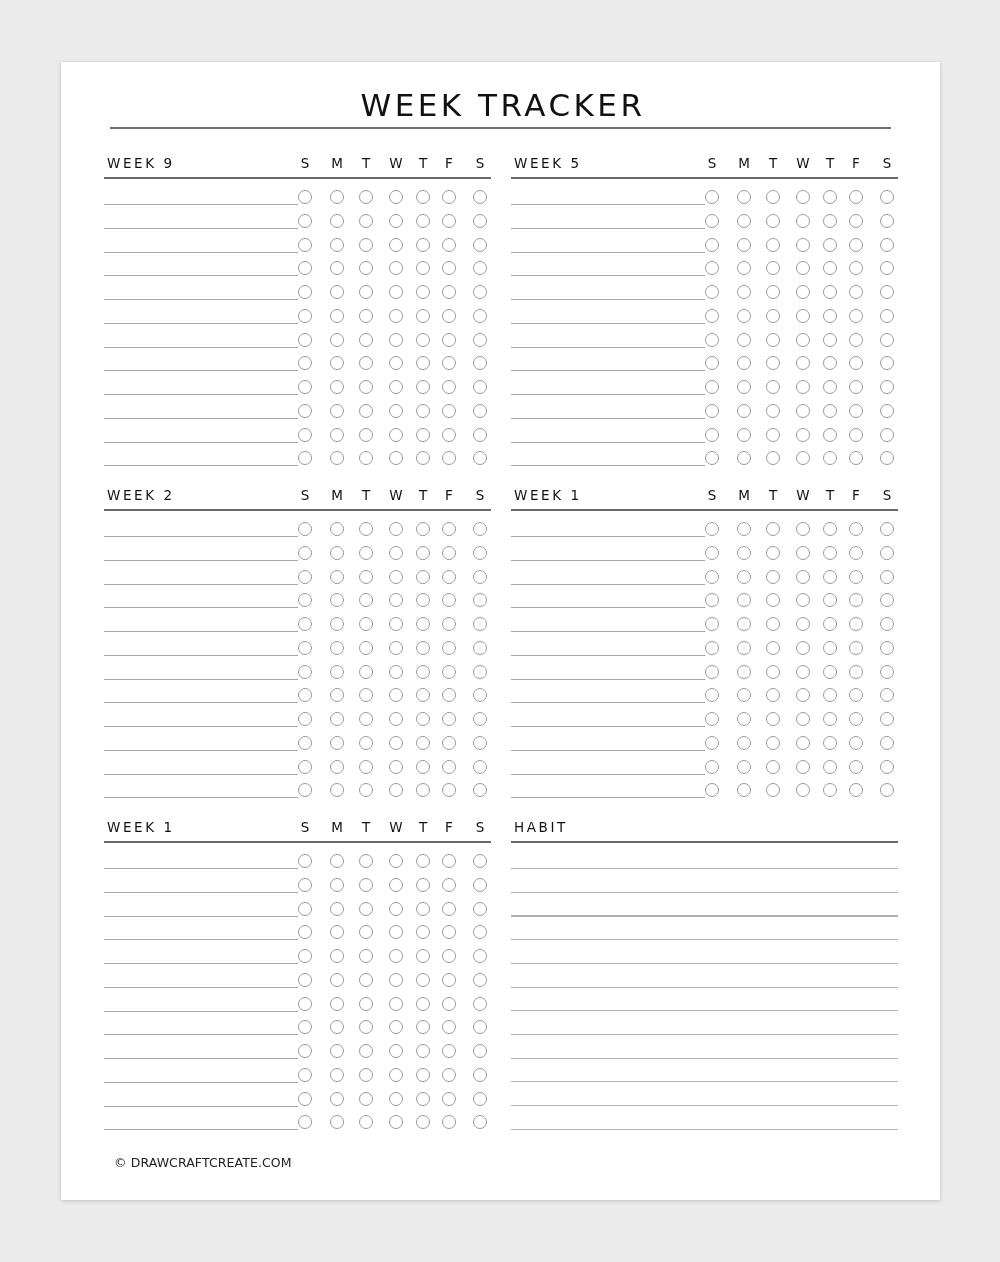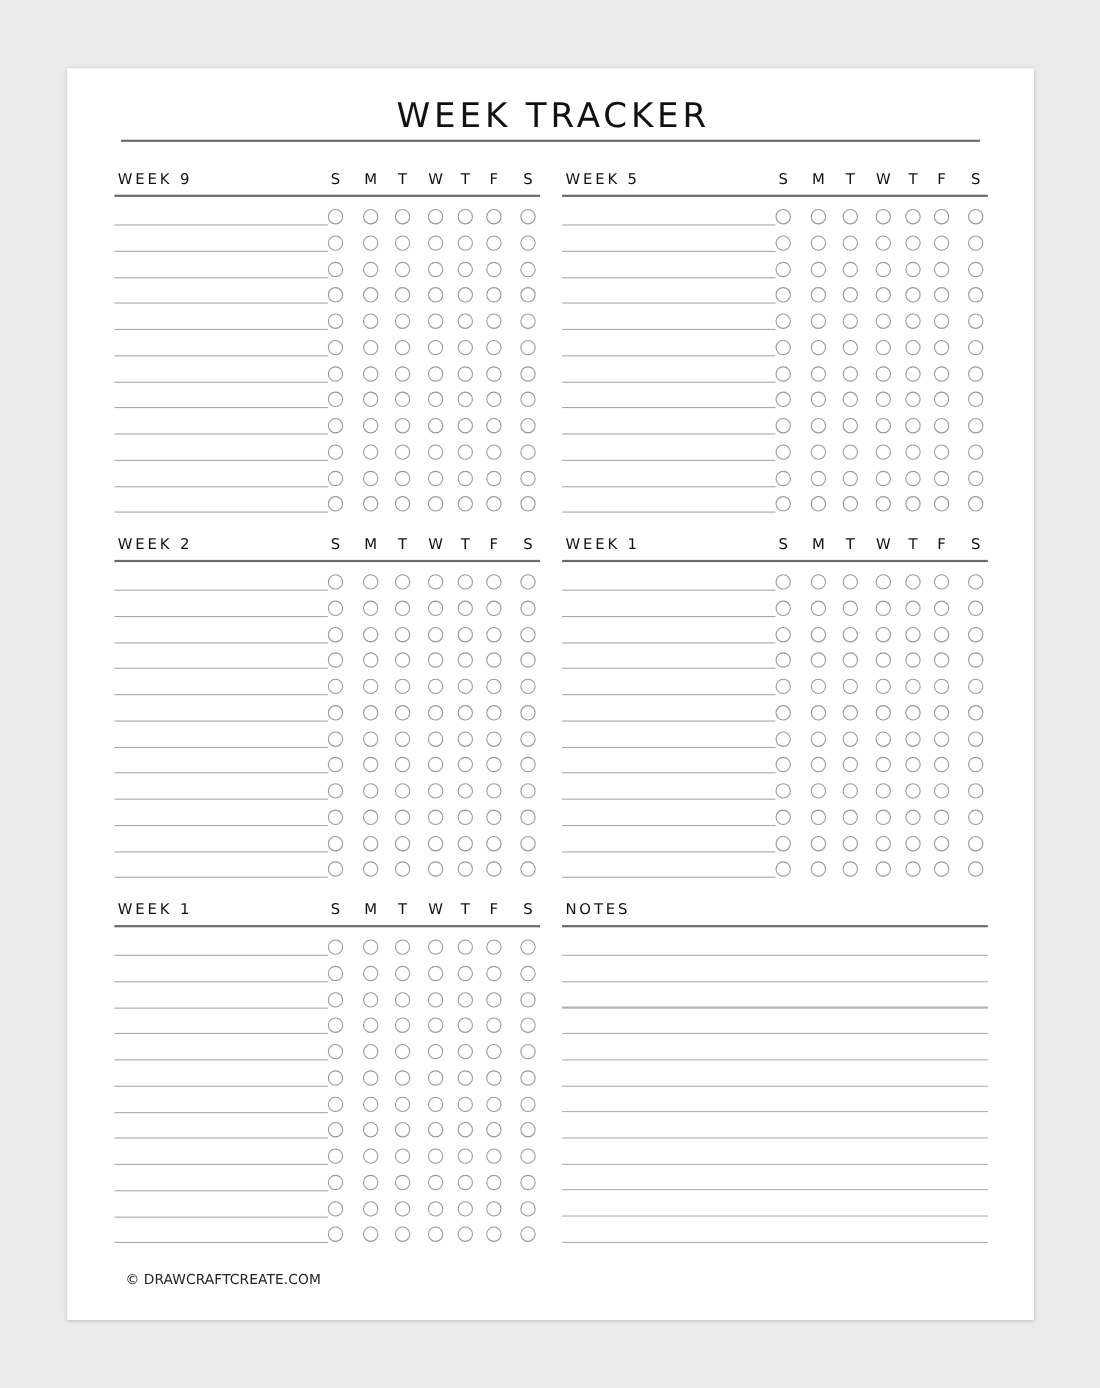--- a/index.html
+++ b/index.html
@@ -735,21 +735,21 @@
           <div class="check" style="left: 292px;"></div>
           <div class="check" style="left: 319px;"></div>
           <div class="check" style="left: 345px;"></div>
           <div class="check" style="left: 376px;"></div>
         </div>
       </div>
   </div>
 
   <div class="block notes-block" style="left:450px; top:750px; height:320px;">
     <div class="block-header">
-      <span class="block-label">NOTES</span>
+      <span class="block-label">HABIT</span>
       <div class="header-rule"></div>
     </div>
     <div class="rows notes-rows">
         <div class="notes-line" style="top: 26px;"></div>
         <div class="notes-line" style="top: 49.7px;"></div>
         <div class="notes-line" style="top: 73.4px;"></div>
         <div class="notes-line" style="top: 97.1px;"></div>
         <div class="notes-line" style="top: 120.8px;"></div>
         <div class="notes-line" style="top: 144.5px;"></div>
         <div class="notes-line" style="top: 168.2px;"></div>

